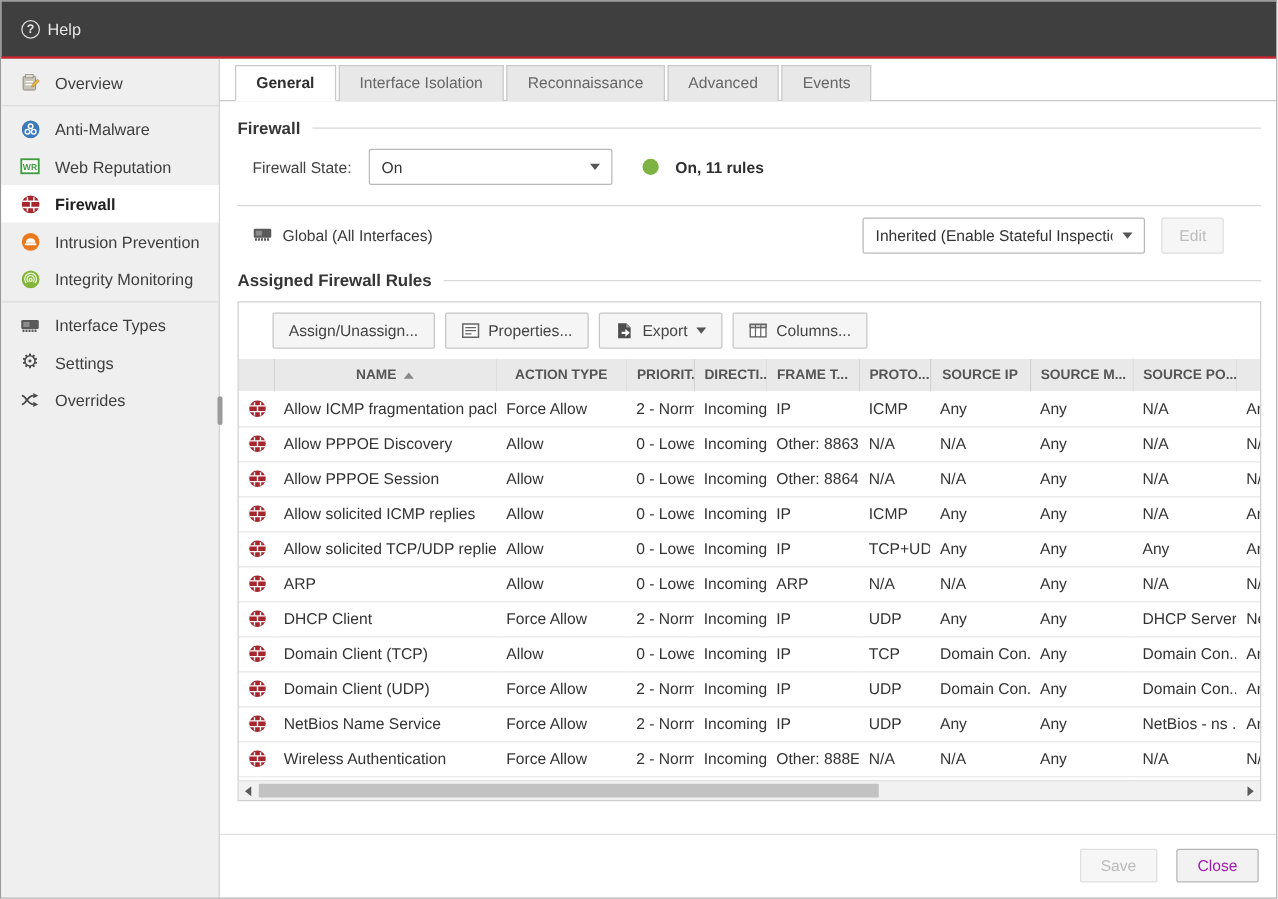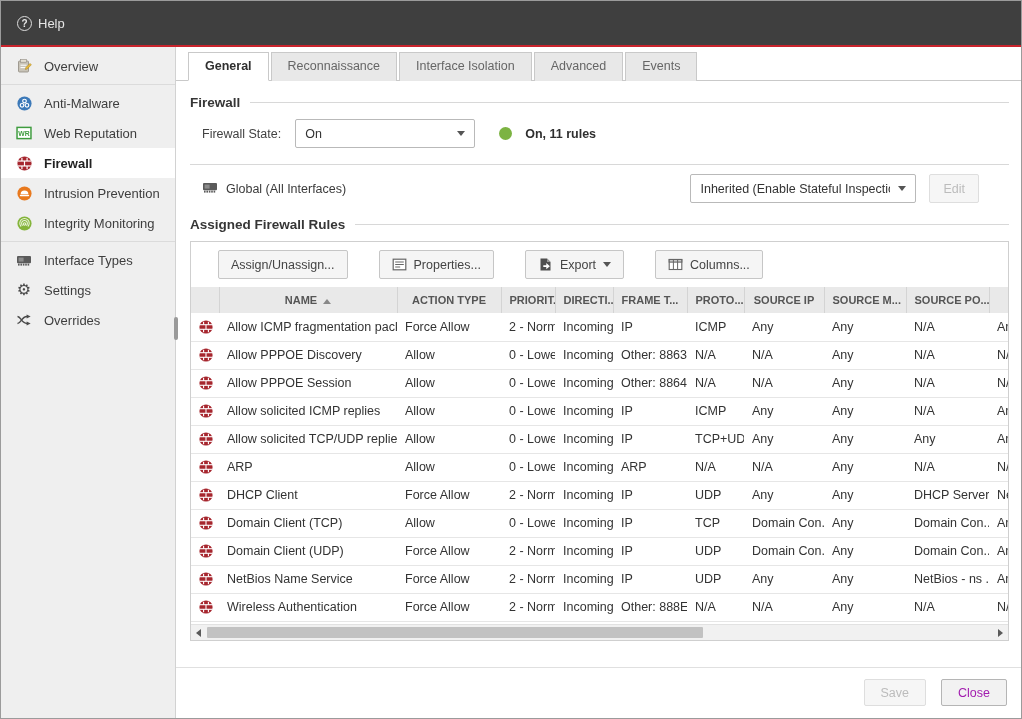--- a/index.html
+++ b/index.html
@@ -34,34 +34,34 @@
   
   .page { flex:1; padding:6px 12px 0 14px; overflow:hidden; }
   .sec-head { display:flex; align-items:center; gap:10px; margin:8px 0 9px; }
   .sec-title { font-size:13.5px; font-weight:bold; color:#363636; white-space:nowrap; }
   .sec-rule { flex:1; height:1px; background:#d8d8d8; }
 
   .state-row { display:flex; align-items:center; margin:2px 0 16px 12px; font-size:12.5px; color:#424242; }
   .select { height:29px; border:1px solid #b9b9b9; border-radius:2px; background:#fff; display:flex; align-items:center; justify-content:space-between; padding:0 9px; font-size:12.5px; color:#333; cursor:pointer; gap:8px; }
   .select .sel-txt { white-space:nowrap; overflow:hidden; }
   .caret { width:0; height:0; border-left:4px solid transparent; border-right:4px solid transparent; border-top:5px solid #555; flex:0 0 auto; }
-  .select.state { width:180px; margin-left:14px; }
+  .select.state { width:195px; margin-left:14px; }
   .dot { width:13px; height:13px; border-radius:50%; background:#7cb342; margin-left:24px; flex:0 0 auto; }
   .status { font-weight:bold; color:#2f2f2f; margin-left:13px; }
 
   .stateful-row { display:flex; align-items:center; justify-content:space-between; margin:0 0 14px 12px; padding-right:30px; }
   .scope { display:flex; align-items:center; gap:8px; font-size:12.5px; color:#3a3a3a; }
   .right-controls { display:flex; align-items:center; gap:13px; }
   .select.inherit { width:226px; }
   .btn { height:29px; padding:0 13px; font-size:12.5px; color:#444; background:#f5f5f5; border:1px solid #c3c3c3; border-radius:2px; cursor:pointer; font-family:inherit; }
   .btn:disabled { color:#bcbcbc; background:#f6f6f6; border-color:#dedede; cursor:default; }
 
   
   .panel { border:1px solid #cfcfcf; height:400px; display:flex; flex-direction:column; }
-  .toolbar { flex:0 0 auto; padding:8px 10px 8px 27px; display:flex; gap:31px; align-items:center; }
+  .toolbar { flex:0 0 auto; padding:8px 10px 8px 27px; display:flex; gap:8px; align-items:center; }
   .tbtn { display:flex; align-items:center; gap:7px; height:29px; padding:0 12px; background:#f5f5f5; border:1px solid #c6c6c6; border-radius:2px; font-size:12.5px; color:#444; cursor:pointer; font-family:inherit; }
   .tbtn svg { flex:0 0 auto; }
 
   .tblwrap { flex:0 0 auto; overflow:hidden; }
   table.rules { border-collapse:collapse; table-layout:fixed; width:868px; }
   table.rules th { height:26px; background:#e9e9e9; font-size:11px; font-weight:bold; color:#555; text-align:center; padding:0 8px; border-right:1px solid #d4d4d4; white-space:nowrap; overflow:hidden; }
   table.rules th:last-child { border-right:none; }
   table.rules td { height:28px; font-size:12.5px; color:#333; padding:0 8px; border-bottom:1px solid #e6e6e6; white-space:nowrap; overflow:hidden; background:#fff; }
   td.c-ic, th.c-ic { padding:0 0 0 7px; }
   .sort-up { display:inline-block; width:0; height:0; border-left:4px solid transparent; border-right:4px solid transparent; border-bottom:5px solid #888; margin-left:6px; }
@@ -256,22 +256,22 @@
           </span>
         <span>Overrides</span>
       </div>
       <div class="splitter"></div>
     </div>
 
     <div class="content">
 
       <div class="tabs">
         <div class="tab active">General</div>
+        <div class="tab">Interface Isolation</div>
         <div class="tab">Reconnaissance</div>
-        <div class="tab">Interface Isolation</div>
         <div class="tab">Advanced</div>
         <div class="tab">Events</div>
       </div>
 
       <div class="page">
 
         <div class="sec-head">
           <span class="sec-title">Firewall</span>
           <span class="sec-rule"></span>
         </div>

